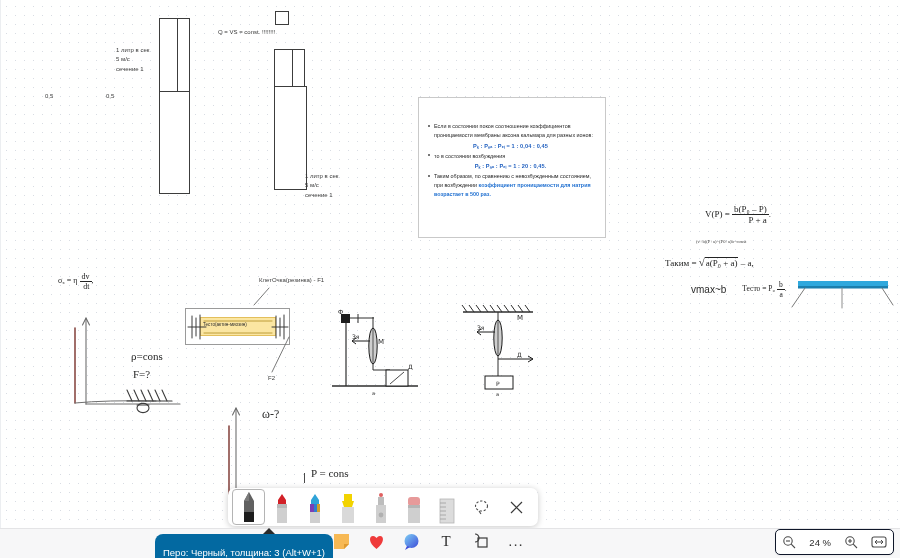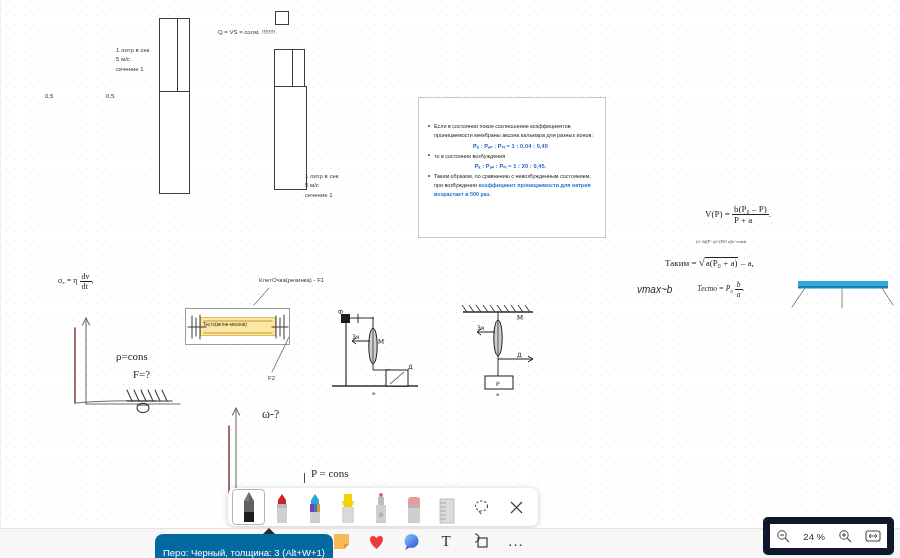--- a/index.html
+++ b/index.html
@@ -37,21 +37,21 @@
     width:2px;height:2px;background:#4a4a4a;border-radius:50%;
   }
   #slidebox .frm{
     font-size:5.6px;font-weight:bold;color:#1f5fbf;text-align:center;
     margin:1px 0 2px 0;letter-spacing:.1px;
   }
   #slidebox .hi{color:#1f6fd0;font-weight:bold;}
 
   
   .fml{font-family:"Liberation Serif", serif;color:#232323;}
-  .frac{display:inline-block;vertical-align:middle;text-align:left;}
+  .frac{display:inline-block;vertical-align:middle;text-align:right;}
   .frac .n{display:block;border-bottom:1px solid #232323;padding:0 2px;}
   .frac .d{display:block;padding:0 2px;}
   .sub{font-size:.62em;vertical-align:-.25em;}
   .rad{border-top:1px solid #232323;padding:0 1px 0 1px;}
 
   
   .ink{stroke-linecap:round;stroke-linejoin:round;fill:none;}
 
   
   #pentool{
@@ -89,21 +89,21 @@
     background:#f7f7f8;border-top:1px solid #e4e4e6;
     display:flex;align-items:center;box-sizing:border-box;
   }
   #bb-center{
     position:absolute;left:330px;bottom:4px;height:26px;
     display:flex;align-items:center;gap:13px;
   }
   #bb-center .bi{display:flex;align-items:center;justify-content:center;width:22px;height:22px;color:#3c3c3c;}
   #zoomgrp{
     position:absolute;right:6px;bottom:3px;height:24px;
-    background:#ffffff;border:7px solid #0f172a;border-radius:5px;
+    background:#ffffff;border:1px solid #0f172a;border-radius:5px;
     display:flex;align-items:center;padding:0 6px;gap:13px;
     box-shadow:0 1px 2px rgba(0,0,0,.05);
   }
   #zoomgrp .zi{display:flex;align-items:center;justify-content:center;color:#4a4a4a;}
   #zoompct{font-size:9.5px;color:#2b2b2b;}
   .vline{position:absolute;left:0;top:0;width:1px;height:558px;background:#eceef1;}
 </style>
 </head>
 <body>
 
@@ -152,21 +152,21 @@
   </div>
 
   <div class="abs fml" style="left:696px;top:239px;font-size:4.6px;color:#3b3b3b;">(v+b)(P+a)=(P0+a)b=const</div>
 
   <div class="abs fml" style="left:665px;top:256px;font-size:9px;">
     <span>Таким =</span>
     <span style="font-size:11px;">√</span><span class="rad">a(P₀ + a)</span>
     <span>– a,</span>
   </div>
 
-  <div class="abs" style="left:637px;top:280px;display:flex;align-items:center;gap:25px;font-style:italic;">
+  <div class="abs" style="left:691px;top:280px;display:flex;align-items:center;gap:16px;">
     <span style="font-family:'Liberation Sans',sans-serif;font-size:10px;color:#2b2b2b;">vmax~b</span>
     <span class="fml" style="font-size:7.5px;">
       <span>Тесто = P₀</span>
       <span class="frac">
         <span class="n">b</span>
         <span class="d">a</span>
       </span><span>.</span>
     </span>
   </div>
 
@@ -187,21 +187,21 @@
   </div>
 
   <svg class="abs" style="left:60px;top:308px;width:130px;height:105px;" viewBox="0 0 130 105">
     <path d="M26 10 L26 96" stroke="#6e6e6e" stroke-width="1.1" class="ink"></path>
     <path d="M26 10 L22.5 17 M26 10 L29.5 17" stroke="#6e6e6e" stroke-width="1.1" class="ink"></path>
     <path d="M26 96 L120 96" stroke="#6e6e6e" stroke-width="1.1" class="ink"></path>
     <path d="M15 20 L15 95" stroke="#8a4a45" stroke-width="1.6" class="ink"></path>
     <path d="M15 95 Q 46 92 96 93" stroke="#6e6e6e" stroke-width="1" class="ink"></path>
   </svg>
 
-  <div class="abs" style="left:116px;top:350px;font-size:11px;color:#262626;font-family:'Liberation Serif',serif;">ρ=cons</div>
+  <div class="abs" style="left:131px;top:350px;font-size:11px;color:#262626;font-family:'Liberation Serif',serif;">ρ=cons</div>
   <div class="abs" style="left:133px;top:368px;font-size:11px;color:#262626;font-family:'Liberation Serif',serif;">F=?</div>
 
   <svg class="abs" style="left:124px;top:384px;width:60px;height:34px;" viewBox="0 0 60 34">
     <path d="M3 17 L48 17" stroke="#3c3c3c" stroke-width="1.2" class="ink"></path>
     <path d="M8 17 L3 6 M15 17 L10 6 M22 17 L17 6 M29 17 L24 6 M36 17 L31 6 M43 17 L38 6" stroke="#3c3c3c" stroke-width="1.1" class="ink"></path>
     <ellipse cx="19" cy="24" rx="6" ry="4.6" fill="#ffffff" stroke="#3c3c3c" stroke-width="1.1"></ellipse>
     <path d="M13 21 L25 21" stroke="#3c3c3c" stroke-width="1" class="ink"></path>
   </svg>
 
   <div class="abs txt" style="left:259px;top:276px;">КлетОчка(резинка) - F1</div>

